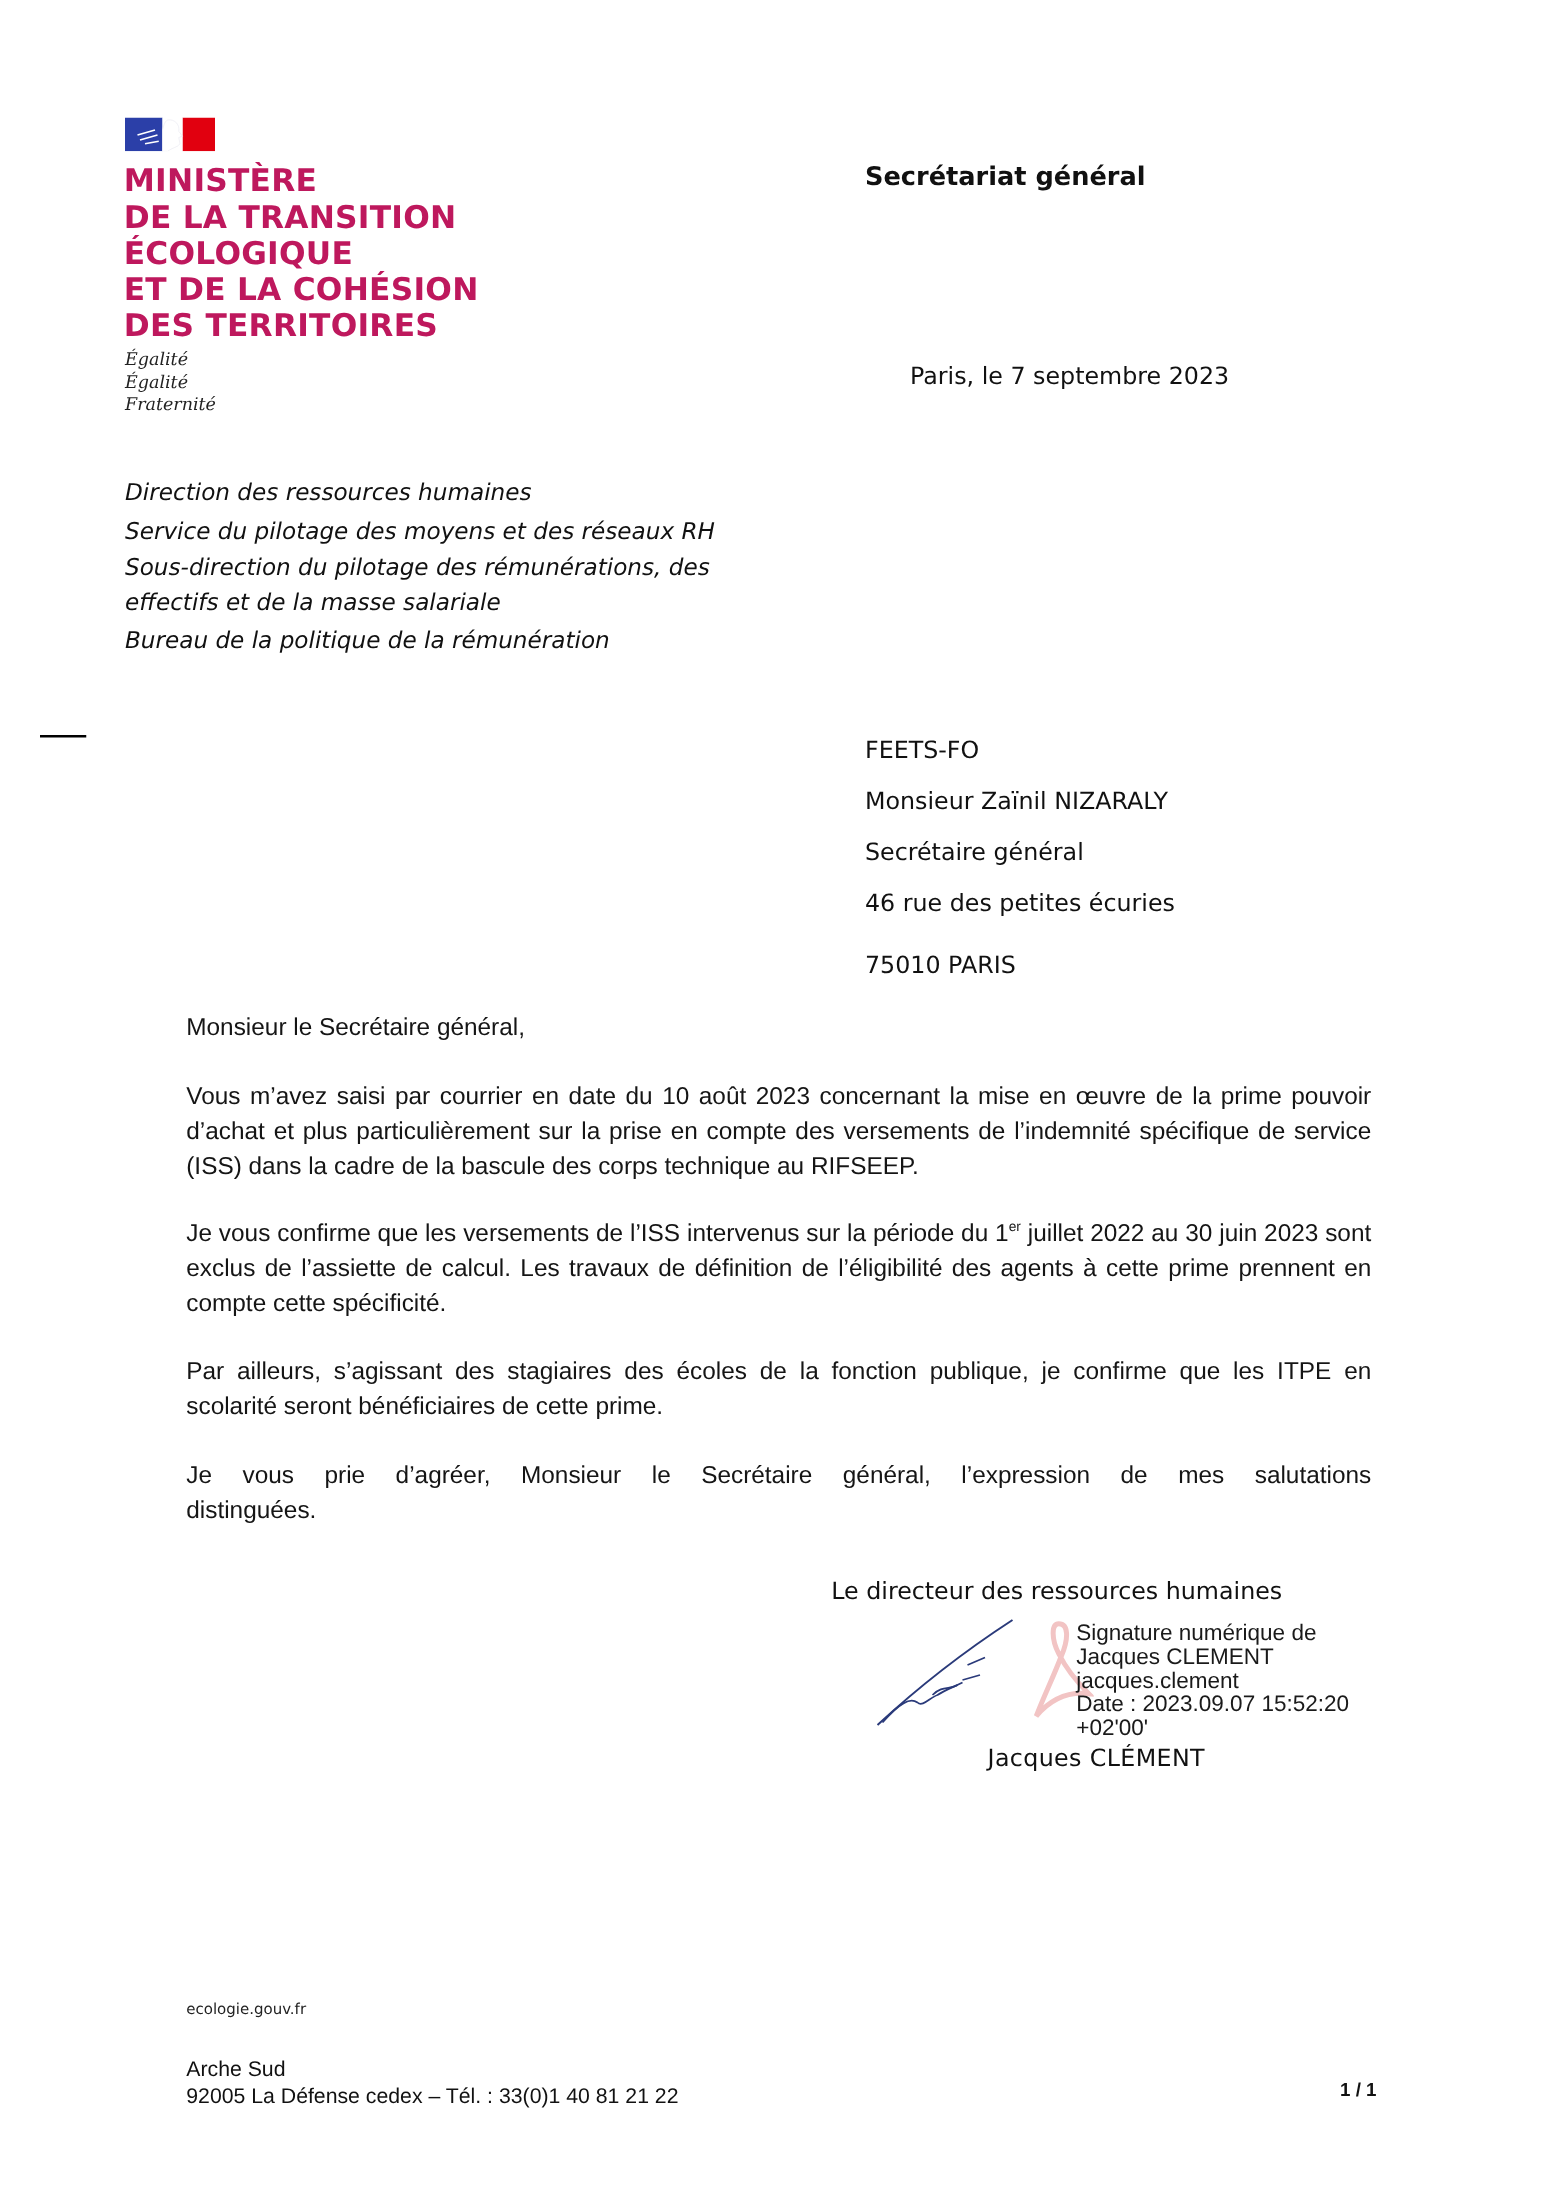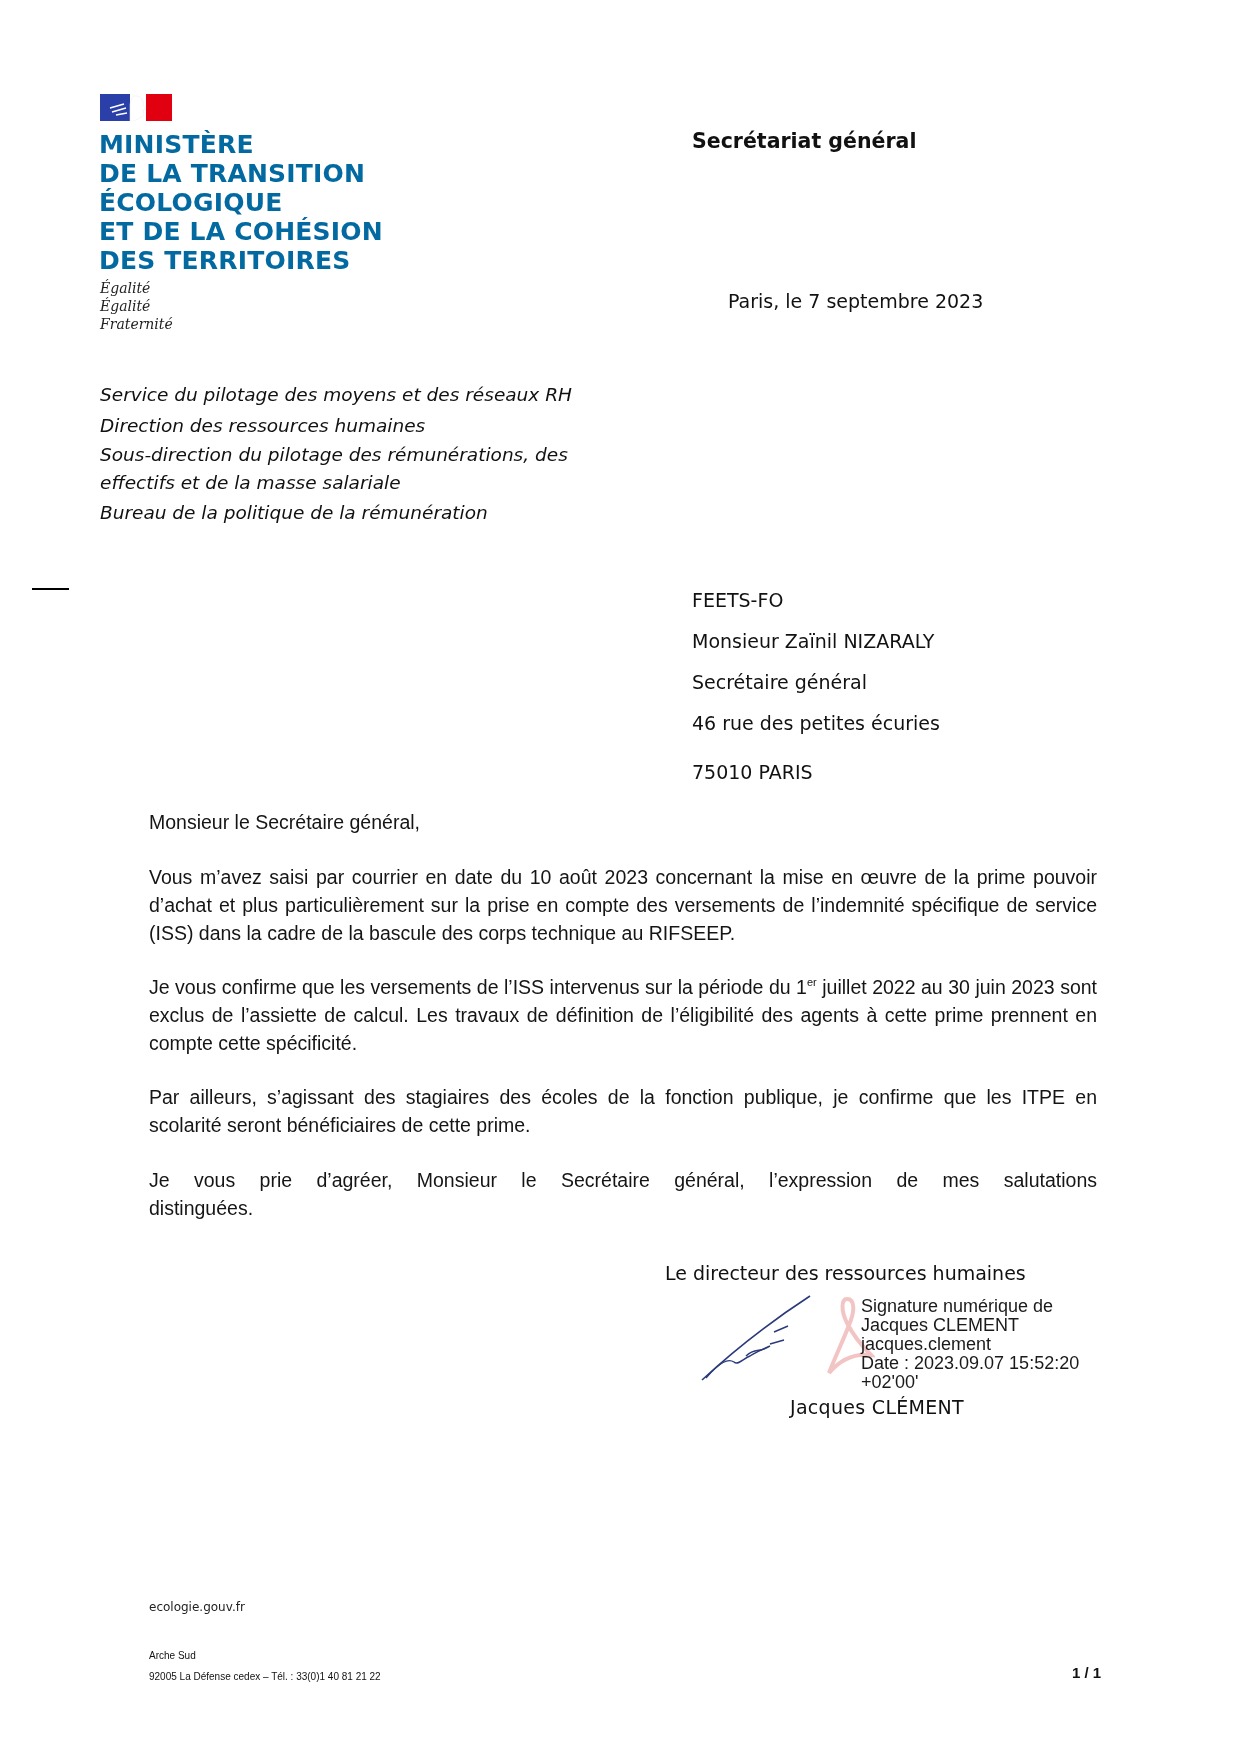--- a/index.html
+++ b/index.html
@@ -2,21 +2,21 @@
 <html><head>
 <meta charset="utf-8">
 <style>
   html, body { margin: 0; padding: 0; background: #ffffff; }
   body { width: 1240px; height: 1754px; position: relative; overflow: hidden; color: #111111;
          font-family: "DejaVu Sans", sans-serif; }
   .abs { position: absolute; }
   
   .flag { left: 100px; top: 94px; width: 72px; height: 27px; }
   .ministry { left: 99px; top: 130px; font-family: "DejaVu Sans", sans-serif; font-weight: bold;
-              font-size: 25px; line-height: 29px; letter-spacing: 0.2px; color: #0369a1; }
+              font-size: 25px; line-height: 29px; letter-spacing: 0.2px; color: #be185d; }
   .ministry div { white-space: nowrap; }
   .motto { left: 100px; top: 279px; font-family: "DejaVu Serif", serif; font-style: italic;
            font-size: 14px; line-height: 18px; color: #222; }
   .sg { left: 692px; top: 129px; font-weight: bold; font-size: 20.5px; color: #111; }
   .date { left: 728px; top: 290px; font-size: 19px; color: #111; }
   .dept { left: 100px; top: 379px; font-style: italic; font-size: 18.5px; line-height: 31px; color: #111; }
   .dept div { white-space: nowrap; }
   .dept .tight { line-height: 28px; }
   .fold { left: 32px; top: 588px; width: 37px; height: 2px; background: #000; }
   .addr { left: 692px; top: 574px; font-size: 19px; color: #111; }
@@ -32,21 +32,21 @@
   .p4 { top: 1166px; }
   .p4 .justify { text-align: justify; text-align-last: justify; }
   sup { font-size: 11px; vertical-align: 8px; line-height: 0; }
   .signer-title { left: 665px; top: 1262px; font-size: 19px; color: #111; white-space: nowrap; }
   .sig-svg { left: 700px; top: 1292px; width: 120px; height: 96px; }
   .ribbon { left: 825px; top: 1295px; width: 50px; height: 90px; }
   .digisig { left: 861px; top: 1297px; font-family: "Liberation Sans", sans-serif; font-size: 18px;
              line-height: 19px; color: #1a1a1a; white-space: nowrap; }
   .signer-name { left: 790px; top: 1396px; font-size: 19px; color: #111; white-space: nowrap; letter-spacing: 0.3px; }
   .site { left: 149px; top: 1600px; font-size: 12px; color: #222; }
-  .foot { left: 149px; top: 1645px; font-family: "Liberation Sans", sans-serif; font-size: 10px;
+  .foot { left: 149px; top: 1645px; font-family: "Liberation Sans", sans-serif; font-size: 17px;
           line-height: 21px; color: #111; }
   .pageno { left: 1072px; top: 1664px; font-family: "Liberation Sans", sans-serif; font-weight: bold;
             font-size: 15px; color: #111; text-align: right; }
 </style>
 </head>
 <body>
 
 <div class="abs flag">
   <svg width="72" height="27" viewBox="0 0 72 27">
     <rect x="0" y="0" width="30" height="27" fill="#2b3fa8"></rect>
@@ -66,22 +66,22 @@
 <div class="abs motto">
   <div>Égalité</div>
   <div>Égalité</div>
   <div>Fraternité</div>
 </div>
 
 <div class="abs sg">Secrétariat général</div>
 <div class="abs date">Paris, le 7 septembre 2023</div>
 
 <div class="abs dept">
+  <div>Direction des ressources humaines</div>
   <div>Service du pilotage des moyens et des réseaux RH</div>
-  <div>Direction des ressources humaines</div>
   <div class="tight">Sous-direction du pilotage des rémunérations, des</div>
   <div class="tight">effectifs et de la masse salariale</div>
   <div>Bureau de la politique de la rémunération</div>
 </div>
 
 <div class="abs fold"></div>
 
 <div class="abs addr">
   <div>FEETS-FO</div>
   <div>Monsieur Zaïnil NIZARALY</div>

